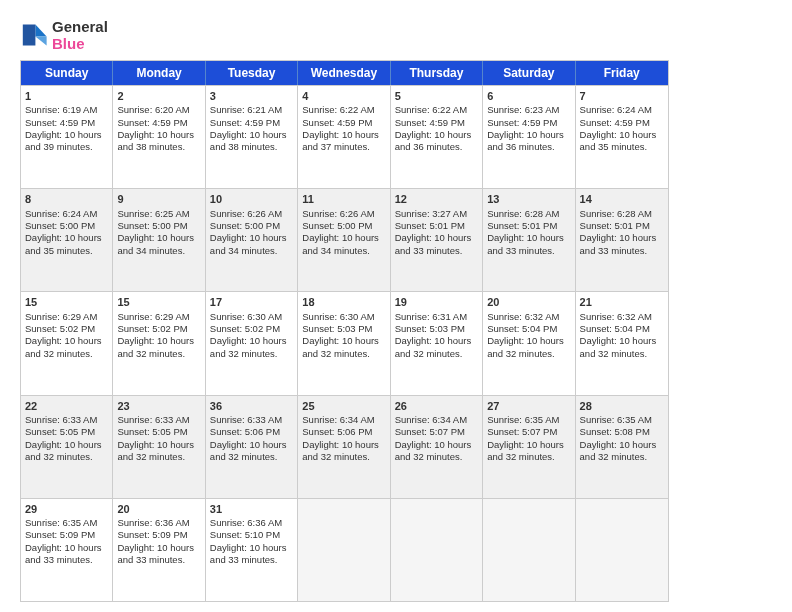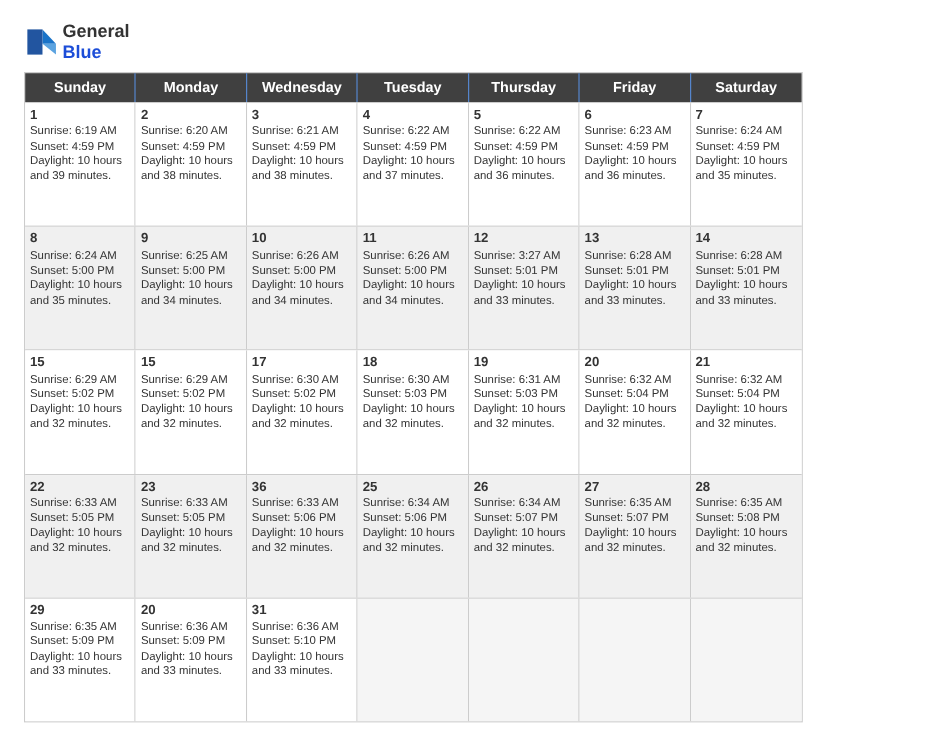--- a/index.html
+++ b/index.html
@@ -46,21 +46,21 @@
     }
     .calendar {
       flex: 1;
       display: flex;
       flex-direction: column;
       border: 1px solid #ccc;
     }
     .cal-header {
       display: grid;
       grid-template-columns: repeat(7, 1fr);
-      background: #404040;
+      background: #1d4ed8;
     }
     .cal-header-cell {
       color: #fff;
       font-weight: bold;
       font-size: 12px;
       padding: 5px 4px;
       text-align: center;
       border-right: 1px solid #5585cc;
     }
     .cal-header-cell:last-child { border-right: none; }
@@ -100,38 +100,38 @@
 <div class="page">
   <div class="header">
     <div class="logo">
       <svg class="logo-icon" viewBox="0 0 40 40">
         <polygon points="22,5 38,22 22,22" fill="#1a73c8"></polygon>
         <polygon points="22,22 38,22 38,35" fill="#5ba3e0"></polygon>
         <rect x="4" y="5" width="18" height="30" fill="#2255a0"></rect>
       </svg>
       <div>
         <div style="font-size:15px;font-weight:bold;color:#333;">General</div>
-        <div style="font-size:15px;font-weight:bold;color:#1d4ed8;">Blue</div>
+        <div style="font-size:15px;font-weight:bold;color:#ec4899;">Blue</div>
       </div>
     </div>
     <div class="title-block">
       <div class="month-title"></div>
       <div class="location"></div>
     </div>
   </div>
 
   <div class="calendar">
     <div class="cal-header">
     <div class="cal-header-cell">Sunday</div>
         <div class="cal-header-cell">Monday</div>
+        <div class="cal-header-cell">Tuesday</div>
         <div class="cal-header-cell">Wednesday</div>
-        <div class="cal-header-cell">Tuesday</div>
         <div class="cal-header-cell">Thursday</div>
+        <div class="cal-header-cell">Saturday</div>
         <div class="cal-header-cell">Friday</div>
-        <div class="cal-header-cell">Saturday</div>
       </div>
     <div class="cal-body">
     <div class="cal-row">
           <div class="cal-cell">
             <span class="day-num">1</span>
             <div>Sunrise: 6:19 AM</div>
             <div>Sunset: 4:59 PM</div>
             <div>Daylight: 10 hours</div>
             <div>and 39 minutes.</div>
           </div>

